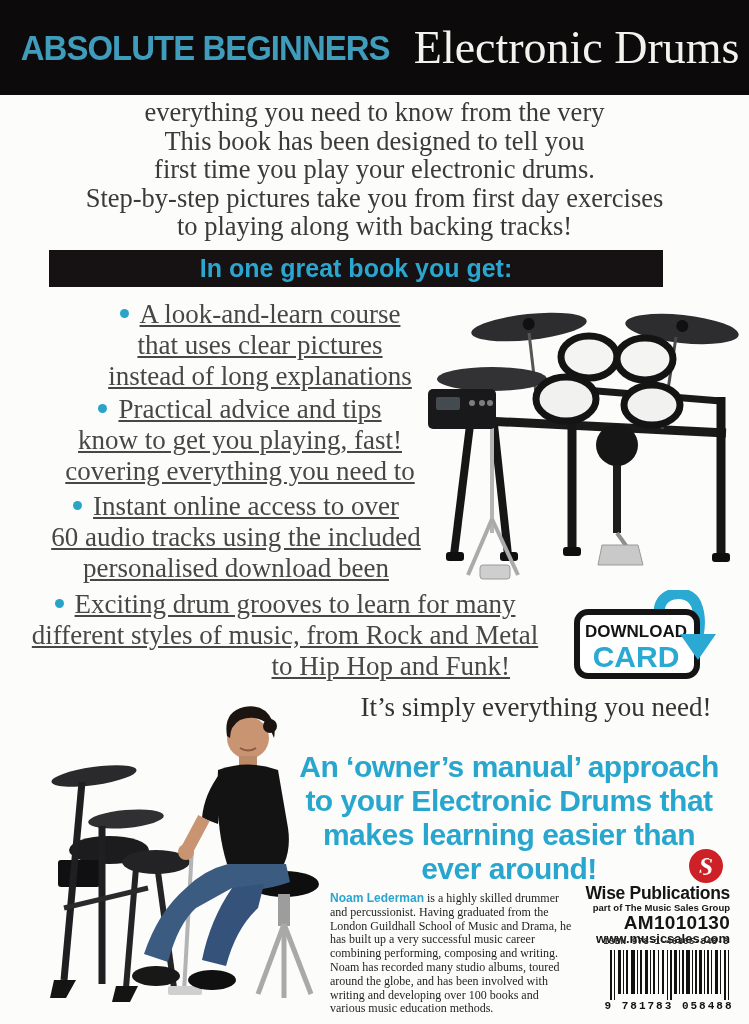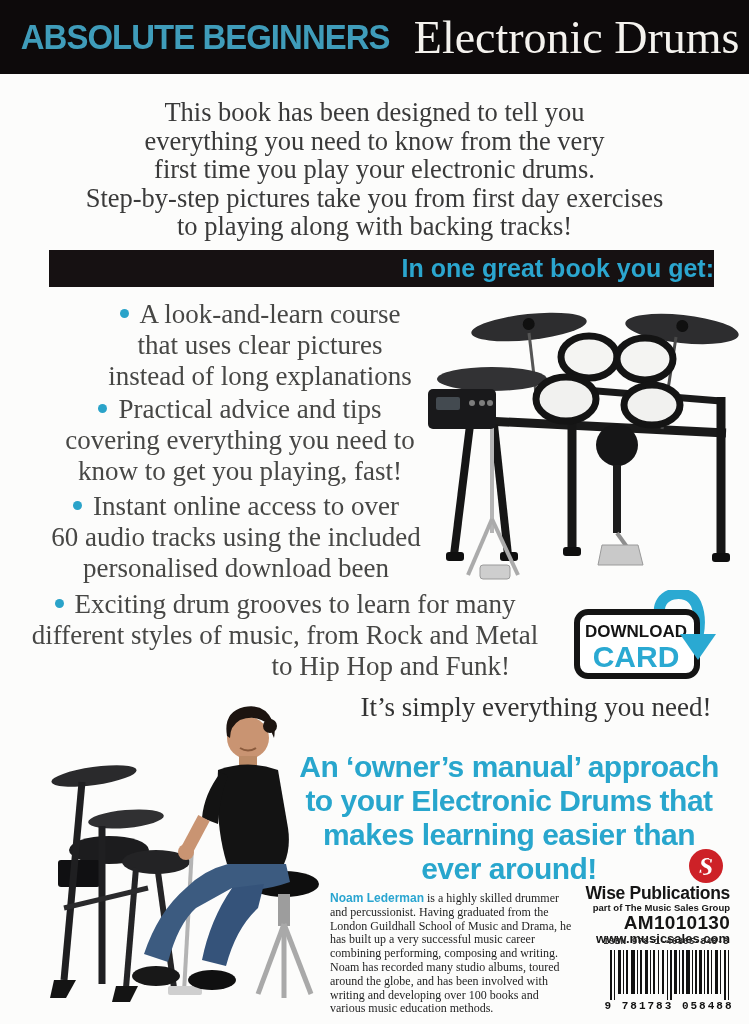--- a/index.html
+++ b/index.html
@@ -3,46 +3,46 @@
 <meta charset="utf-8">
 <style>
   html,body{margin:0;padding:0;background:#888;}
   .page{
     position:relative;width:749px;height:1024px;margin:0 auto;
     background:#fcfcfb;overflow:hidden;
     font-family:"Liberation Serif",serif;color:#3b3b3b;
   }
   
   .topbar{
-    position:absolute;left:0;top:0;width:749px;height:74px;background:#0d0a0b;
+    position:absolute;left:0;top:0;width:749px;height:95px;background:#0d0a0b;
     display:flex;align-items:center;justify-content:center;
   }
   .topbar .brand{
     font-family:"Liberation Sans",sans-serif;font-weight:bold;
     font-size:35px;letter-spacing:-1px;color:#3f9cba;transform:scaleX(.94);
     white-space:nowrap;
   }
   .topbar .booktitle{
     font-family:"Liberation Serif",serif;font-size:46px;color:#f4f2ee;
     margin-left:12px;white-space:nowrap;
   }
   
   .intro{
     position:absolute;left:0;top:98px;width:749px;text-align:center;
     font-size:26.5px;line-height:28.5px;color:#3a3a3a;
   }
   
   .banner{
-    position:absolute;left:49px;top:250px;width:665px;height:37px;background:#161112;
-    display:flex;align-items:center;justify-content:flex-end;
+    position:absolute;left:49px;top:250px;width:614px;height:37px;background:#161112;
+    display:flex;align-items:center;justify-content:center;
     font-family:"Liberation Sans",sans-serif;font-weight:bold;font-size:25px;color:#2ba6cf;
   }
   
   .bullet{
-    position:absolute;text-align:center;font-size:27px;line-height:31px;color:#474745;
+    position:absolute;text-align:center;font-size:27px;line-height:31px;color:#474745;text-decoration:underline;
   }
   .bullet .dot{
     display:inline-block;width:9px;height:9px;border-radius:50%;
     background:#2aa3c9;margin-right:11px;vertical-align:5px;
   }
   #bullet-0{left:70px;top:299px;width:380px;}
   #bullet-1{left:22px;top:394px;width:436px;}
   #bullet-2{left:8px; top:491px;width:456px;}
   #bullet-3{left:10px;top:589px;width:550px;}
   #bullet-3 .push-right{text-align:right;padding-right:50px;}
@@ -94,40 +94,40 @@
 <body>
 
 <div class="page">
 
   <div class="topbar">
     <span class="brand">ABSOLUTE BEGINNERS</span>
     <span class="booktitle">Electronic Drums</span>
   </div>
 
   <div class="intro">
+    <div>everything you need to know from the very</div>
     <div>This book has been designed to tell you</div>
-    <div>everything you need to know from the very</div>
     <div>first time you play your electronic drums.</div>
     <div>Step-by-step pictures take you from first day exercises</div>
     <div>to playing along with backing tracks!</div>
   </div>
 
   <div class="banner">
     <span>In one great book you get:</span>
   </div>
 
   <div class="bullet" id="bullet-0">
     <div><span class="dot"></span><span>A look-and-learn course</span></div>
     <div>that uses clear pictures</div>
     <div>instead of long explanations</div>
   </div>
   <div class="bullet" id="bullet-1">
     <div><span class="dot"></span><span>Practical advice and tips</span></div>
+    <div>know to get you playing, fast!</div>
     <div>covering everything you need to</div>
-    <div>know to get you playing, fast!</div>
   </div>
   <div class="bullet" id="bullet-2">
     <div><span class="dot"></span><span>Instant online access to over</span></div>
     <div>60 audio tracks using the included</div>
     <div>personalised download been</div>
   </div>
   <div class="bullet" id="bullet-3">
     <div><span class="dot"></span><span>Exciting drum grooves to learn for many</span></div>
     <div>different styles of music, from Rock and Metal</div>
     <div class="push-right">to Hip Hop and Funk!</div>

